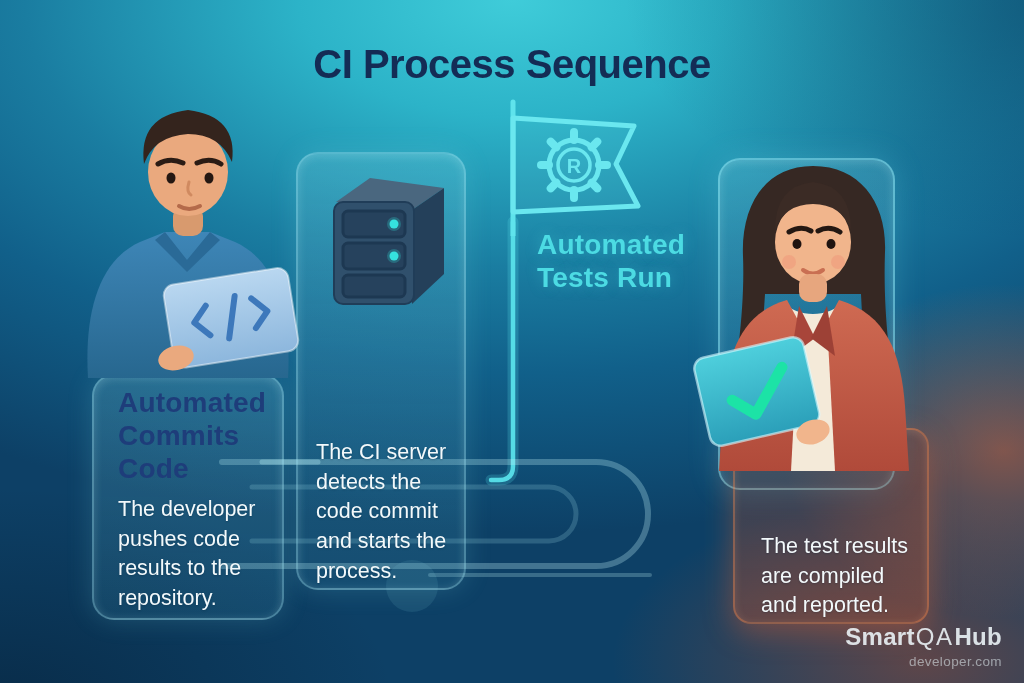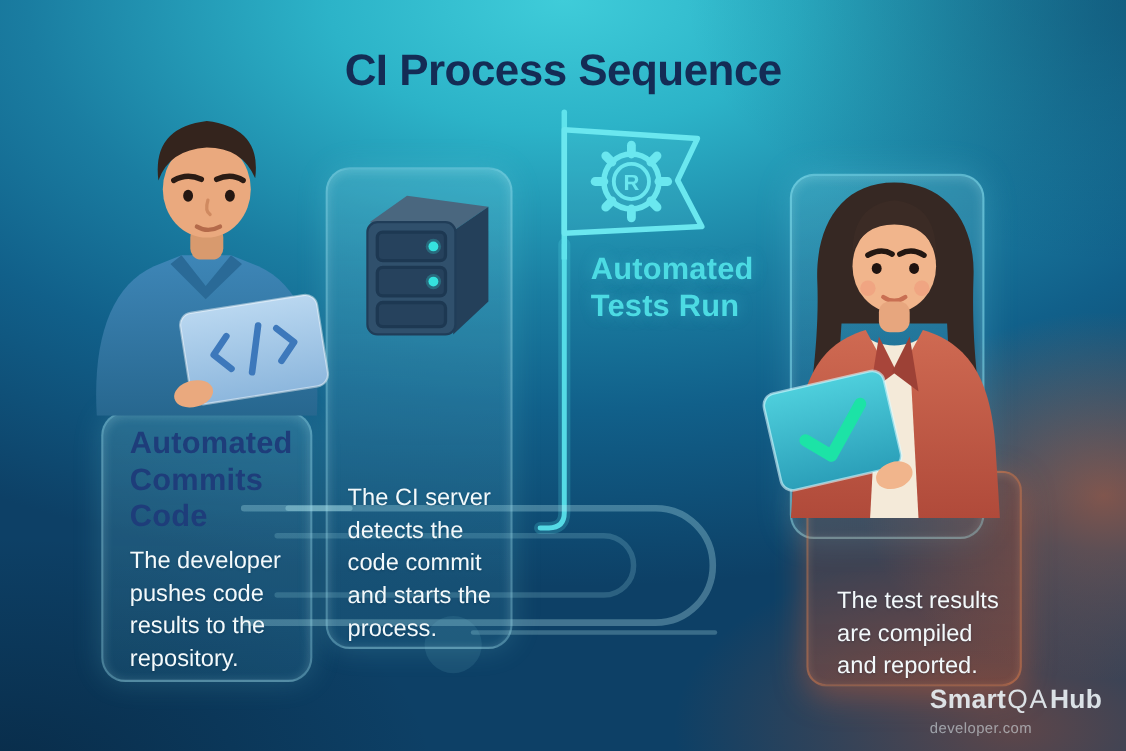--- a/index.html
+++ b/index.html
@@ -60,21 +60,21 @@
   .s1-h { left:118px; top:386px; width:175px; }
   .s1-b { left:118px; top:495px; width:154px; }
   .s2-h { left:316px; top:326px; width:152px; }
   .s2-b { left:316px; top:438px; width:138px; }
   .s3-h { left:537px; top:228px; width:188px; }
   .s3-b { left:537px; top:308px; width:170px; }
   .s4-h { left:749px; top:450px; width:182px; }
   .s4-b { left:749px; top:532px; width:164px;margin-left:12px; }
 
   .brand {
-    position:absolute; right:22px; bottom:14px; z-index:5; text-align:left;
+    position:absolute; right:22px; bottom:14px; z-index:5; text-align:right;
     color:rgba(238,247,250,0.88);
   }
   .brand-line { font-size:24px; font-weight:700; letter-spacing:0.3px; }
   .brand-line .qa { font-weight:400; letter-spacing:1.5px; padding:0 1px; }
   .brand-site { font-size:13.5px; font-weight:400; color:rgba(225,238,242,0.55); margin-top:3px; letter-spacing:0.4px; }
 </style>
 </head>
 <body>
 
 <div class="canvas">

